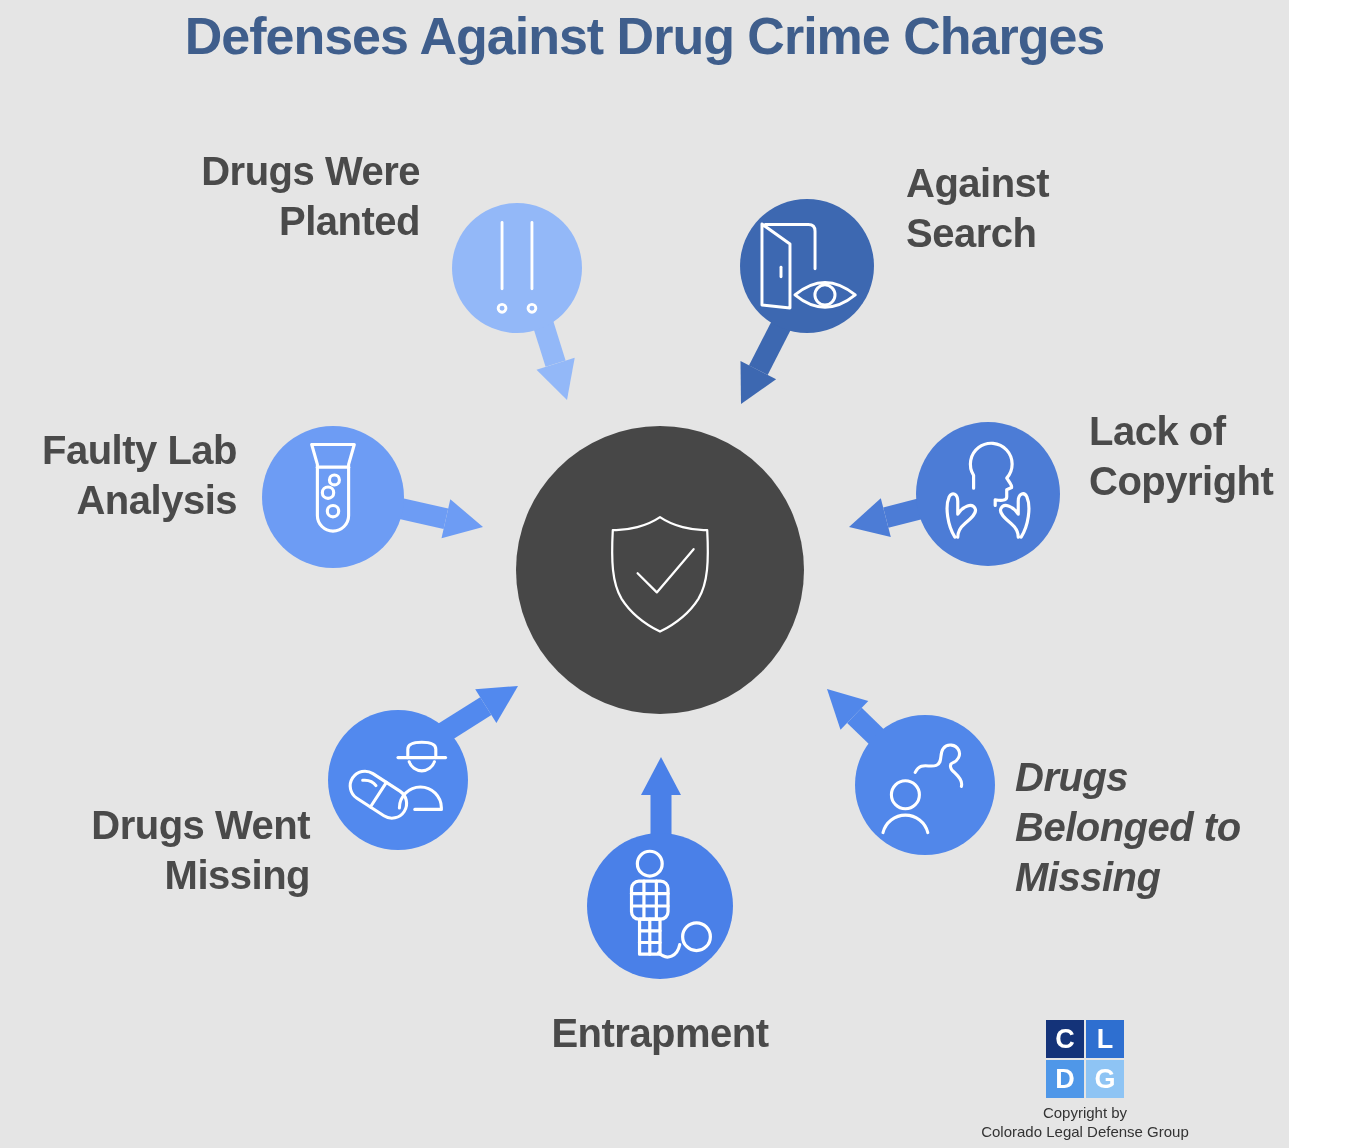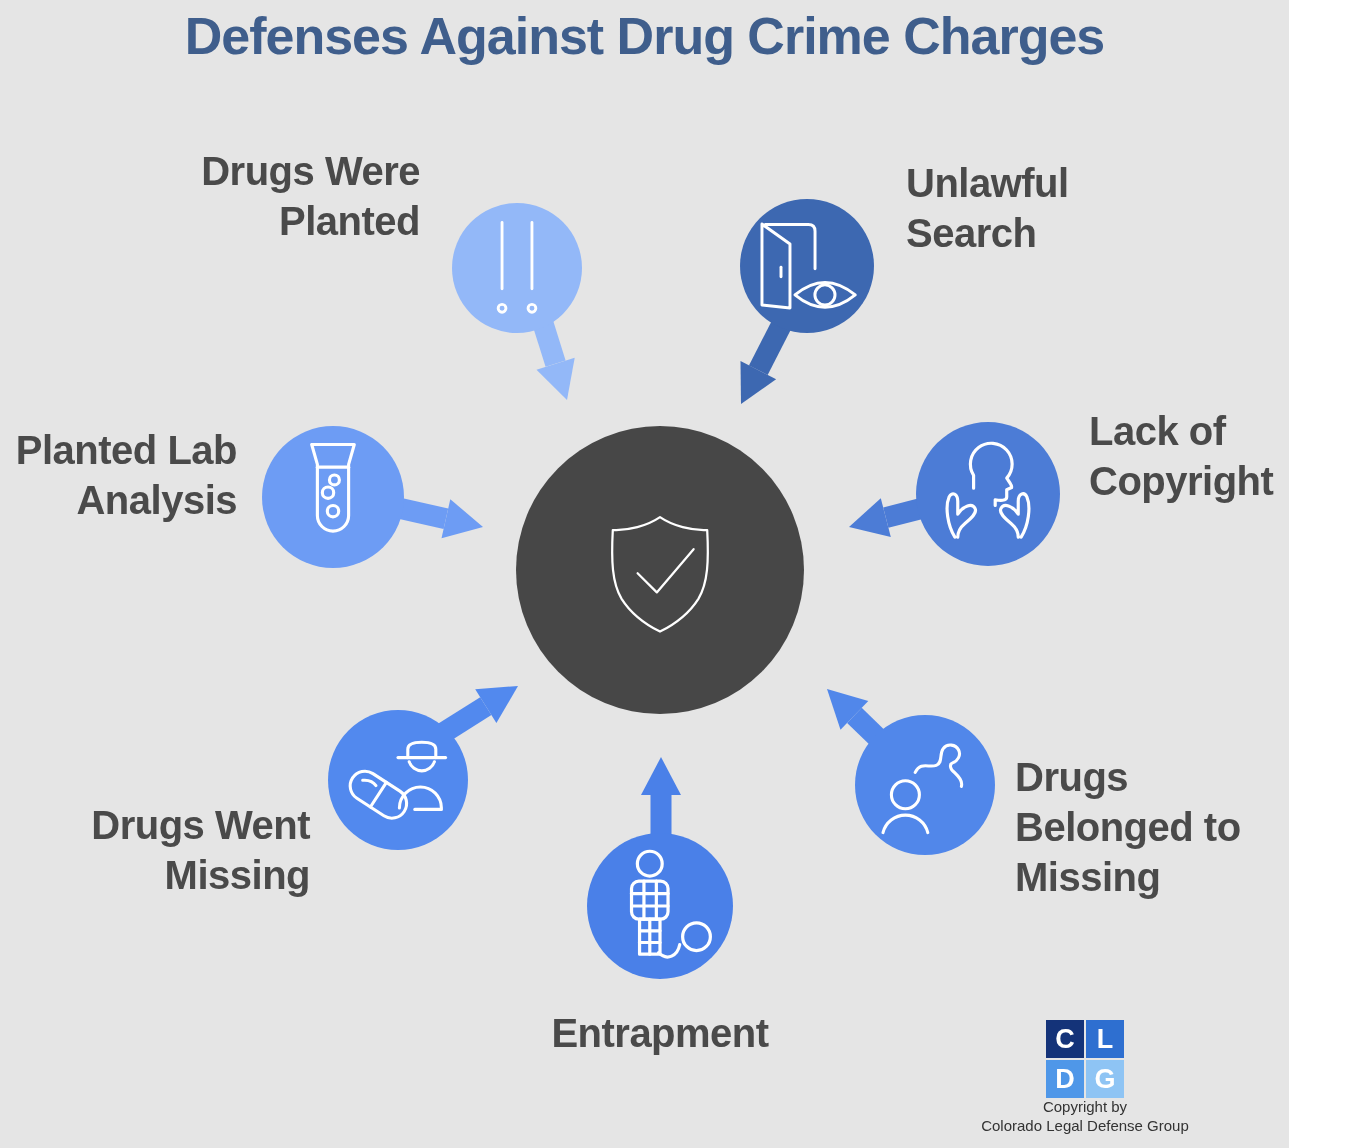--- a/index.html
+++ b/index.html
@@ -28,21 +28,21 @@
   .footer{position:absolute;left:985px;top:1020px;width:200px;}
   .logo-grid{
     display:grid;grid-template-columns:38px 38px;grid-template-rows:38px 38px;
     gap:2px;margin:0 auto;width:78px;
   }
   .logo-cell{
     display:flex;align-items:center;justify-content:center;
     color:#ffffff;font-size:27px;font-weight:bold;font-family:"Liberation Sans",sans-serif;
   }
   .copyright{
-    text-align:center;font-size:15px;line-height:1.25;color:#333333;
+    margin-top:6px;text-align:center;font-size:15px;line-height:1.25;color:#333333;
     width:260px;margin-left:-30px;
   }
 </style>
 </head>
 <body>
 
 <div id="stage">
 
   <div class="title" style="color: rgb(63, 94, 140);">Defenses Against Drug Crime Charges</div>
 
@@ -100,35 +100,35 @@
   <div class="node-circle" style="left: 740px; top: 199px; width: 134px; height: 134px; background: rgb(61, 104, 177);">
     <svg width="134" height="134" viewBox="0 0 100 100" fill="none" stroke="#ffffff" stroke-width="2.2" stroke-linecap="round" stroke-linejoin="round">
       <path d="M 19,19 H 51 Q 56,19 56,24 V 52"></path>
       <path d="M 16.4,18.7 L 37.3,33.6 V 81.3 L 16.4,79.1 Z"></path>
       <line x1="30.6" y1="51" x2="30.6" y2="58"></line>
       <path d="M 41,71.6 Q 63.4,53 86,71.6 Q 63.4,90 41,71.6 Z"></path>
       <circle cx="63.4" cy="71.6" r="7.5"></circle>
     </svg>
   </div>
   <div class="node-label align-l" style="left: 906px; top: 158px; width: 330px; color: rgb(74, 74, 74);">
-    <div>Unlawful</div>
+    <div>Against</div>
     <div>Search</div>
   </div>
 
   <div class="node-circle" style="left: 262px; top: 426px; width: 142px; height: 142px; background: rgb(109, 156, 244);">
     <svg width="142" height="142" viewBox="0 0 100 100" fill="none" stroke="#ffffff" stroke-width="2.2" stroke-linecap="round" stroke-linejoin="round">
       <path d="M 35,13 L 65,13 L 61,27 L 61,63 A 11 11 0 0 1 39,63 L 39,27 Z"></path>
       <line x1="39" y1="29" x2="61" y2="29"></line>
       <circle cx="51" cy="38" r="3.5"></circle>
       <circle cx="46.5" cy="47" r="4"></circle>
       <circle cx="50" cy="60" r="4"></circle>
     </svg>
   </div>
   <div class="node-label align-r" style="left: 0px; top: 425px; width: 237px; color: rgb(74, 74, 74);">
-    <div>Planted Lab</div>
+    <div>Faulty Lab</div>
     <div>Analysis</div>
   </div>
 
   <div class="node-circle" style="left: 916px; top: 422px; width: 144px; height: 144px; background: rgb(76, 124, 214);">
     <svg width="144" height="144" viewBox="0 0 100 100" fill="none" stroke="#ffffff" stroke-width="2.2" stroke-linecap="round" stroke-linejoin="round">
       <path d="M 40,46 V 37 A 14.5 14.5 0 1 1 63,39 C 65,42 66.8,44 66.4,45.5 L 63,47 V 52 C 63,55 58,54.5 55,54 L 55,58"></path>
       <path d="M 27,80 C 22,72 20,59 23,52 C 25,48 29,50 29,55 L 29,64 C 33,58 39,56 41,60 C 42.5,63 39,66.5 34,70.5 C 31,73 29,76 29,80"></path>
       <path d="M 73,80 C 78,72 80,59 77,52 C 75,48 71,50 71,55 L 71,64 C 67,58 61,56 59,60 C 57.5,63 61,66.5 66,70.5 C 69,73 71,76 71,80"></path>
     </svg>
   </div>
@@ -176,21 +176,21 @@
     <div>Entrapment</div>
   </div>
 
   <div class="node-circle" style="left: 855px; top: 715px; width: 140px; height: 140px; background: rgb(81, 135, 234);">
     <svg width="140" height="140" viewBox="0 0 100 100" fill="none" stroke="#ffffff" stroke-width="2.2" stroke-linecap="round" stroke-linejoin="round">
       <circle cx="36" cy="57" r="10"></circle>
       <path d="M 20,84 A 16.5 16.5 0 0 1 52,84"></path>
       <path d="M 43,41 C 47,33 53,38 58,36 C 63,34 60,28 63,24 C 66,20 72,21 74,25 C 76,29 73,33 70,34 C 67,35 68,39 71,41 C 74,44 77,47 76,51"></path>
     </svg>
   </div>
-  <div class="node-label align-l" style="left: 1015px; top: 752px; width: 300px; color: rgb(74, 74, 74);">
+  <div class="node-label align-l" style="left: 1015px; top: 752px; width: 300px; color: rgb(74, 74, 74); font-style: italic;">
     <div>Drugs</div>
     <div>Belonged to</div>
     <div>Missing</div>
   </div>
 
   <div class="footer">
     <div class="logo-grid">
       <div class="logo-cell" style="background: rgb(20, 51, 121);">C</div>
       <div class="logo-cell" style="background: rgb(46, 111, 208);">L</div>
       <div class="logo-cell" style="background: rgb(79, 151, 232);">D</div>

